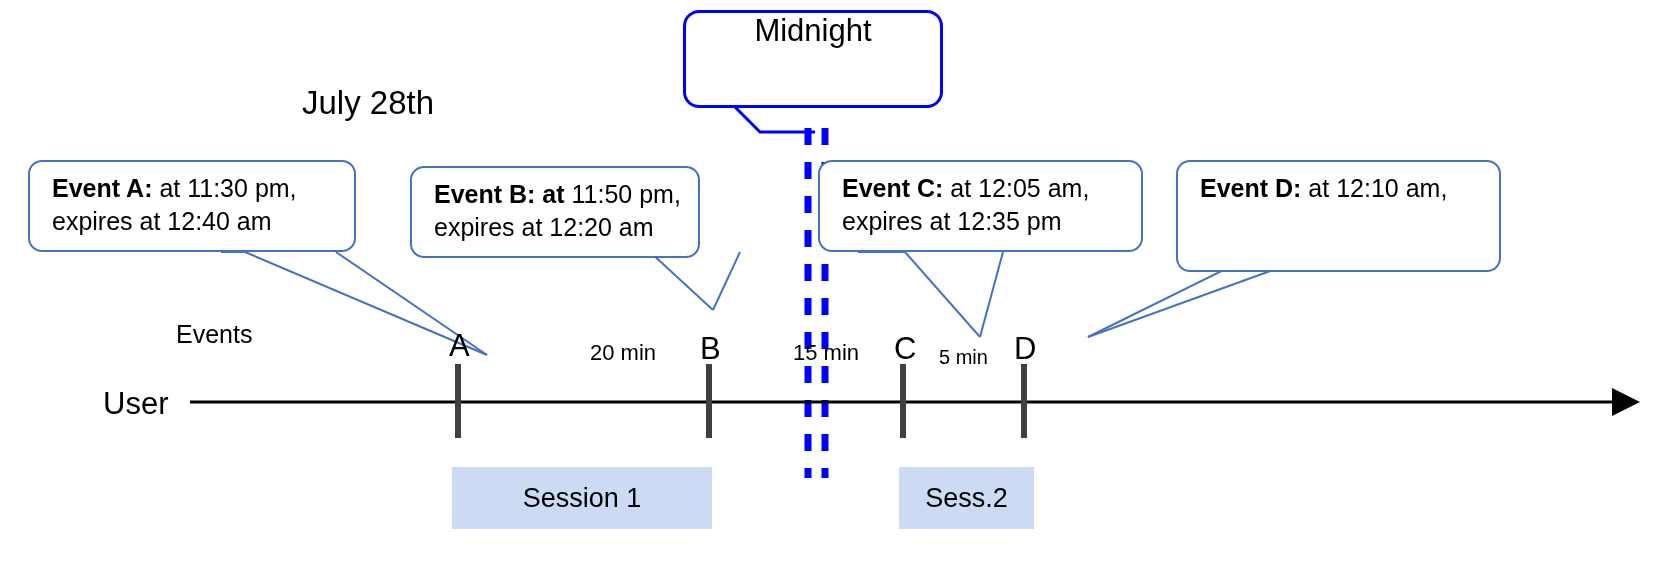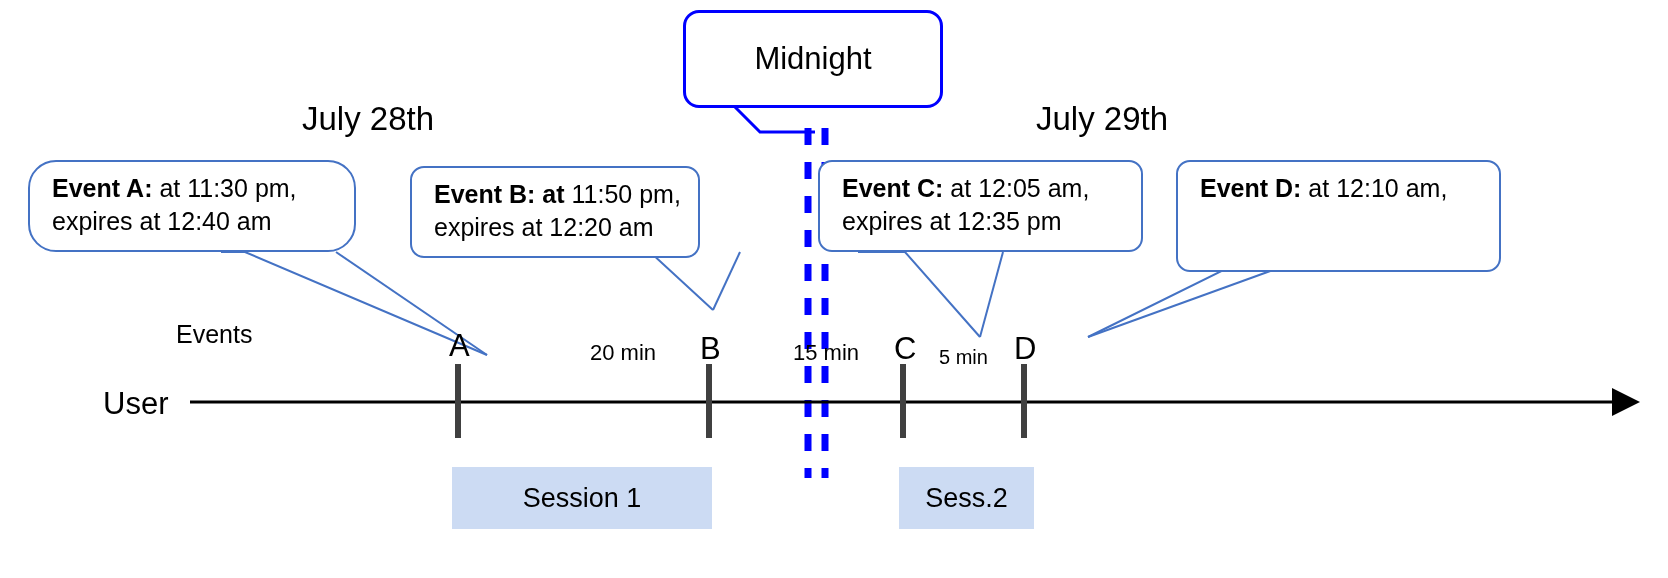--- a/index.html
+++ b/index.html
@@ -13,21 +13,21 @@
   
   .callout{position:absolute;box-sizing:border-box;
            border:2px solid #4472C4;border-radius:14px;background:#fff;
            font-size:25px;line-height:1.30;color:#000;padding:10px 0 0 22px;}
   .callout b{font-weight:bold;}
   .callout .l2{display:block;}
 
   
   .midnight-box{position:absolute;box-sizing:border-box;
            border:3px solid #0000FF;border-radius:16px;background:#fff;
-           font-size:31px;color:#000;display:flex;align-items:center;
+           font-size:31px;color:#000;display:flex;align-items:flex-start;
            justify-content:center;}
 
   
   .date-label{font-size:33px;color:#000;}
 
   
   .user-label{font-size:31px;}
   .events-label{font-size:25px;}
   .ev-letter{font-size:31px;}
   .gap-label{font-size:22px;}
@@ -66,24 +66,23 @@
     <polyline points="1320,253 1088,337" fill="none" stroke="#4472C4" stroke-width="2"></polyline>
 
     <line x1="190" y1="402" x2="1618" y2="402" stroke="#000" stroke-width="3"></line>
     <polygon points="1612,388 1640,402 1612,416" fill="#000"></polygon>
   </svg>
 
   <div class="midnight-box" style="left:683px;top:10px;width:260px;height:98px;">
     <span>Midnight</span>
   </div>
 
-  <div class="txt date-label" style="left:302px;top:100px;">July 28th</div>
-  <div class="txt date-label" style="left:1036px;top:100px;">July 29th</div>
+  <div class="txt date-label" style="left:302px;top:84px;">July 28th</div>
 
-  <div class="callout" style="left:28px;top:160px;width:328px;height:92px;border-radius:28px;">
+  <div class="callout" style="left:28px;top:160px;width:328px;height:92px;">
     <b>Event A:</b><span> at 11:30 pm,</span>
     <span class="l2">expires at 12:40 am</span>
   </div>
 
   <div class="callout" style="left:410px;top:166px;width:290px;height:92px;">
     <b>Event B: at</b><span> 11:50 pm,</span>
     <span class="l2">expires at 12:20 am</span>
   </div>
 
   <div class="callout" style="left:818px;top:160px;width:325px;height:92px;">

